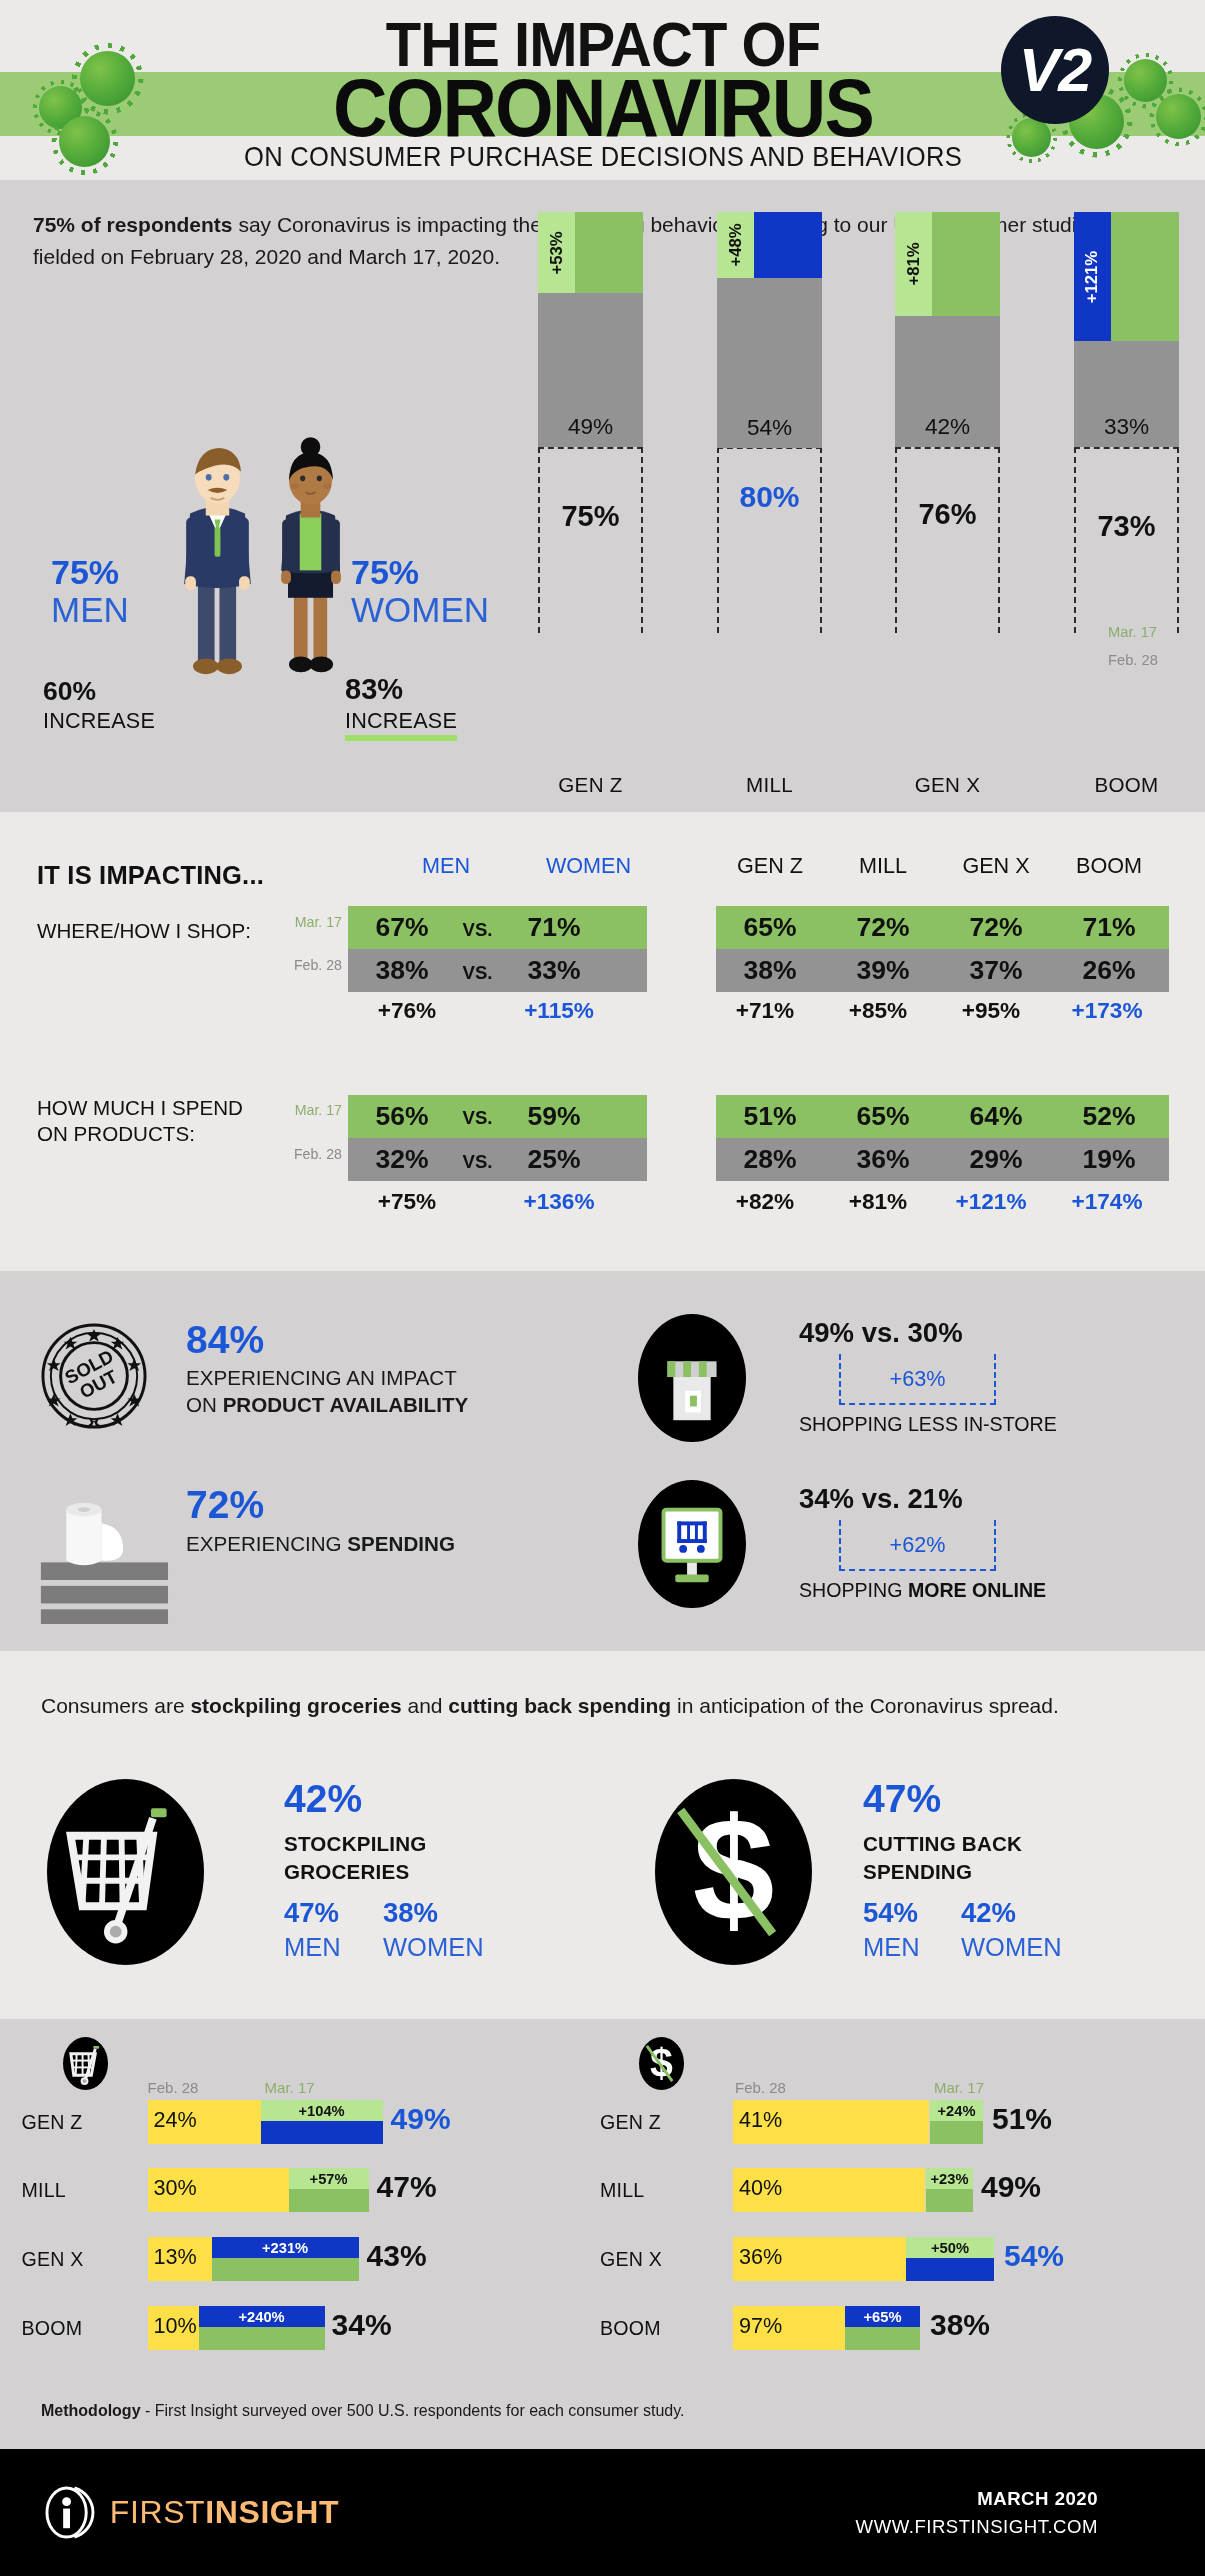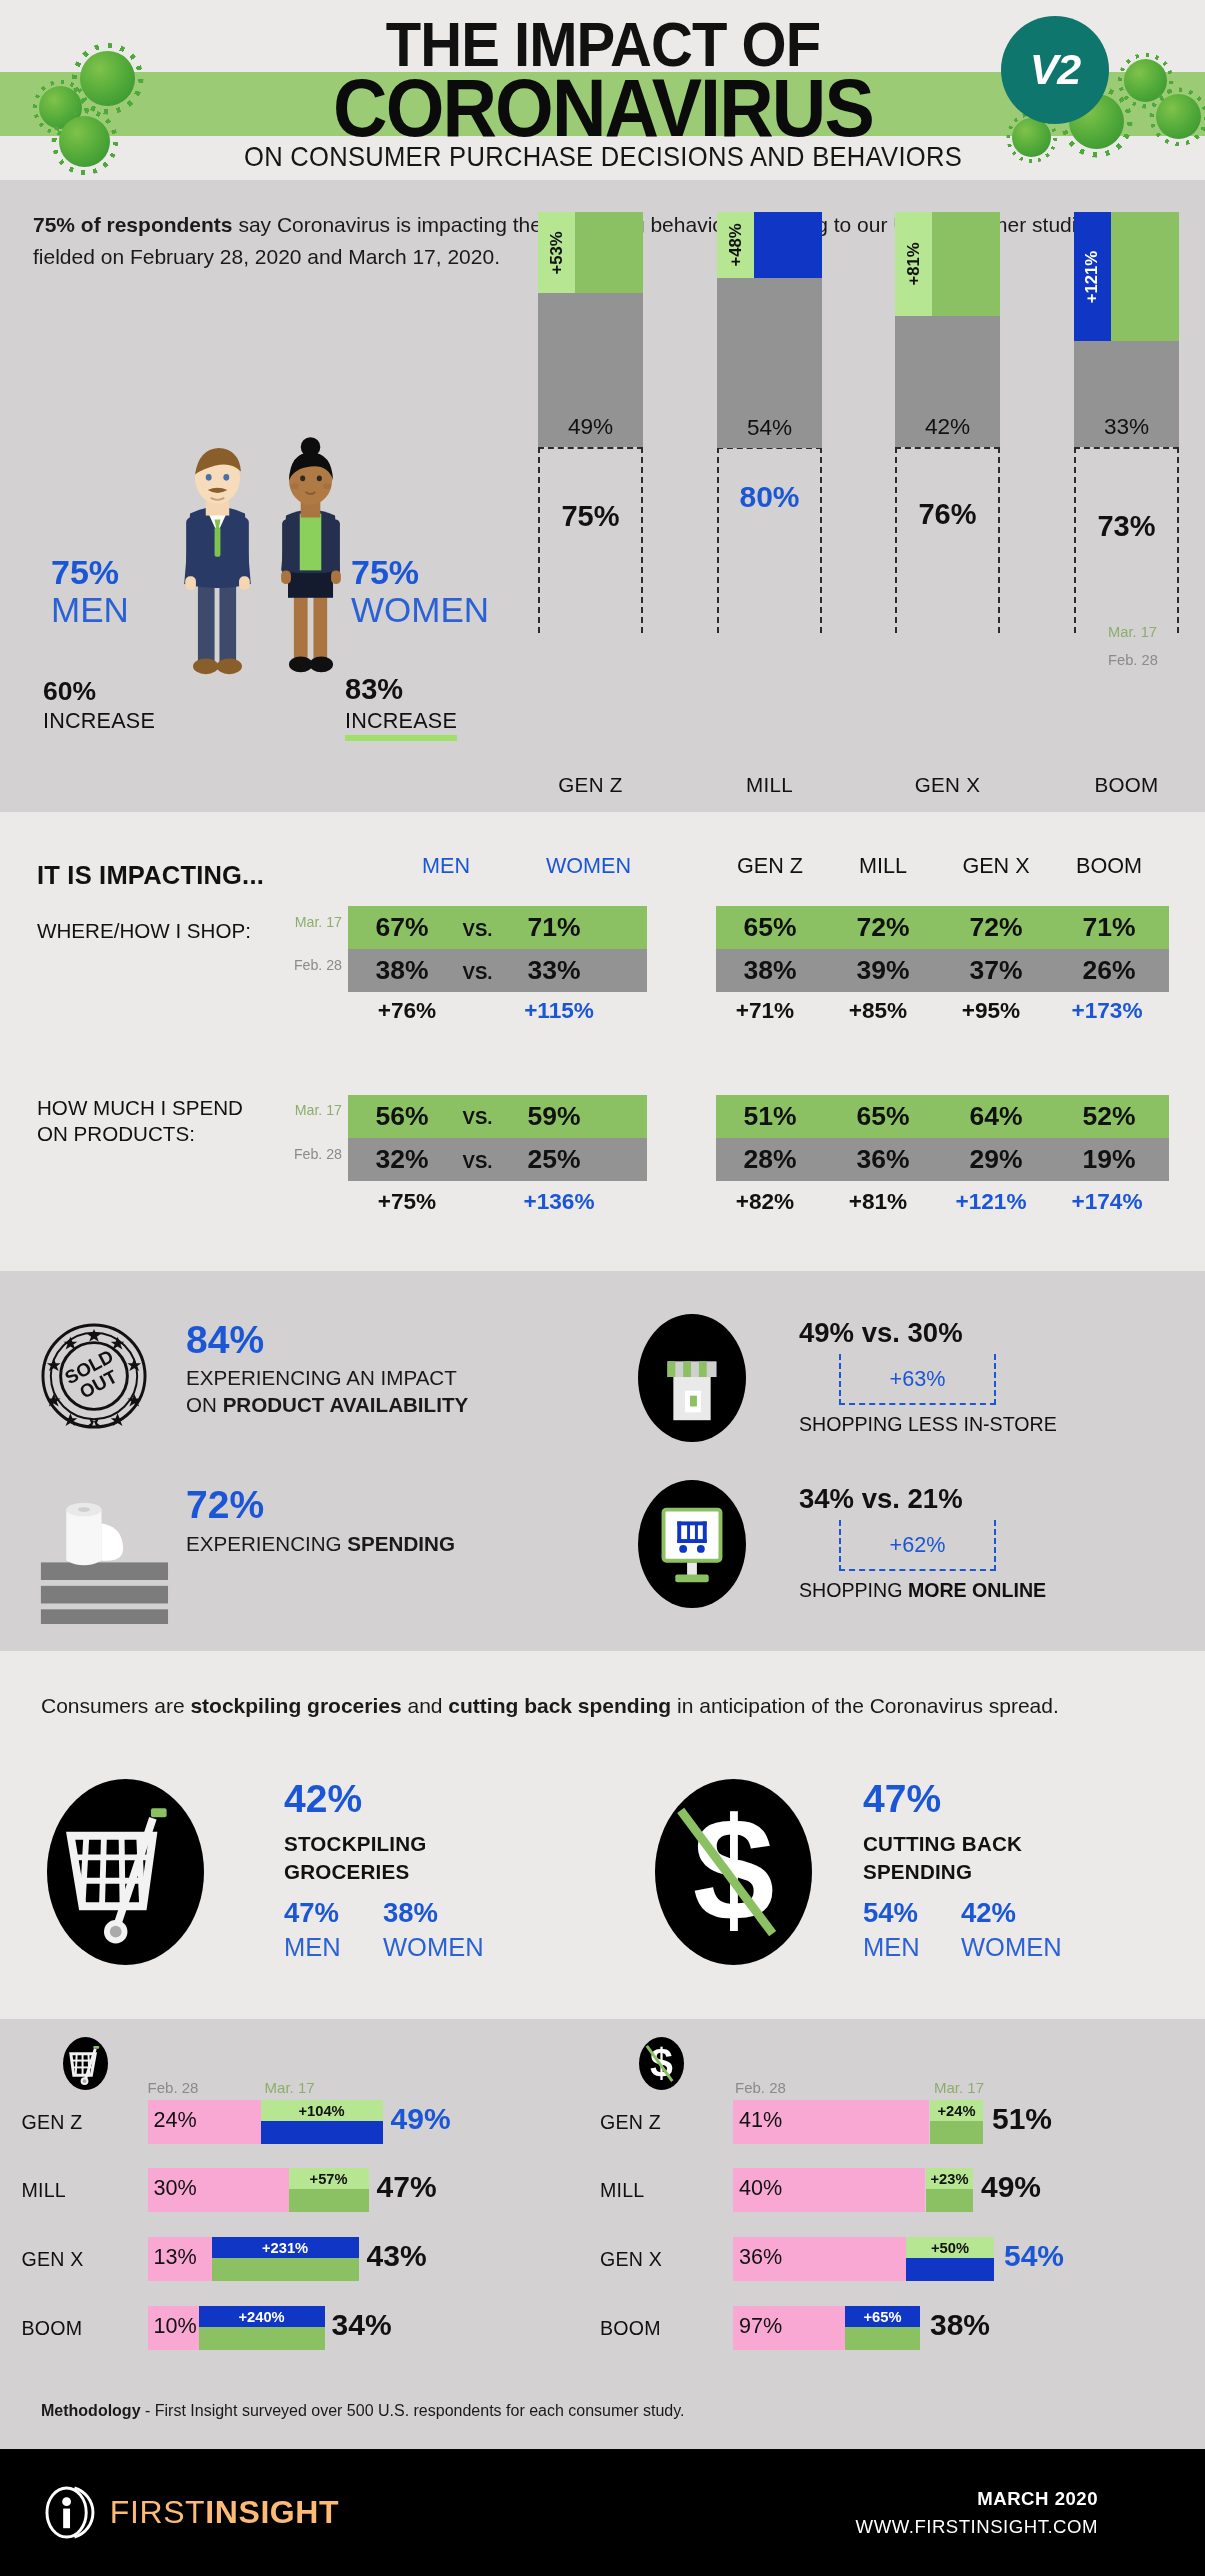--- a/index.html
+++ b/index.html
@@ -80,23 +80,23 @@
     letter-spacing: 0.3px;
     color: #151515;
     transform: scaleX(.93);
   }
   .v2-badge {
     position: absolute;
     top: 15.7px;
     left: 1001px;
     width: 108px; height: 108px;
     border-radius: 50%;
-    background: #0f766e;
+    background: #0f172a;
     color: #fff;
-    font-size: 43px;
+    font-size: 61px;
     font-weight: 700;
     font-style: italic;
     display: flex;
     align-items: center;
     justify-content: center;
     letter-spacing: -1px;
     z-index: 6;
   }
 
   
@@ -358,21 +358,21 @@
   .hbar-group { position: absolute; }
   .hb-feb-lbl { position: absolute; font-size: 15px; color: #8b8b8b; }
   .hb-mar-lbl { position: absolute; font-size: 15px; color: #8cae6c; }
   .hbrow { position: absolute; height: 44px; }
   .hb-name {
     position: absolute; left: 0; top: 10.8px;
     font-size: 19.6px; color: #111; letter-spacing: 0.2px;
   }
   .hb-grey {
     position: absolute; top: 0; height: 44px;
-    background: #f9a8d4;
+    background: #fde047;
   }
   .hb-grey span {
     position: absolute; left: 5.9px; top: 6.9px;
     font-size: 21.6px; color: #111;
   }
   .hb-green {
     position: absolute; top: 0; height: 44px;
     background: #8cc163;
   }
   .hb-delta {

